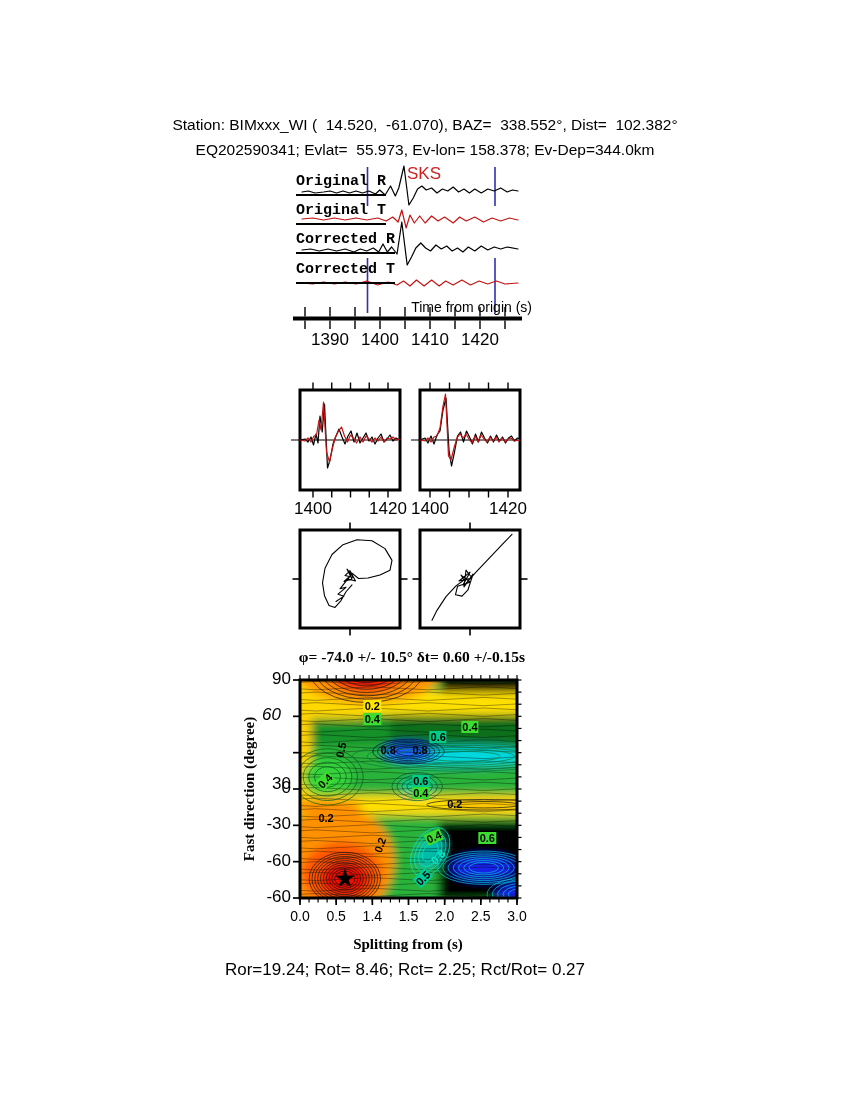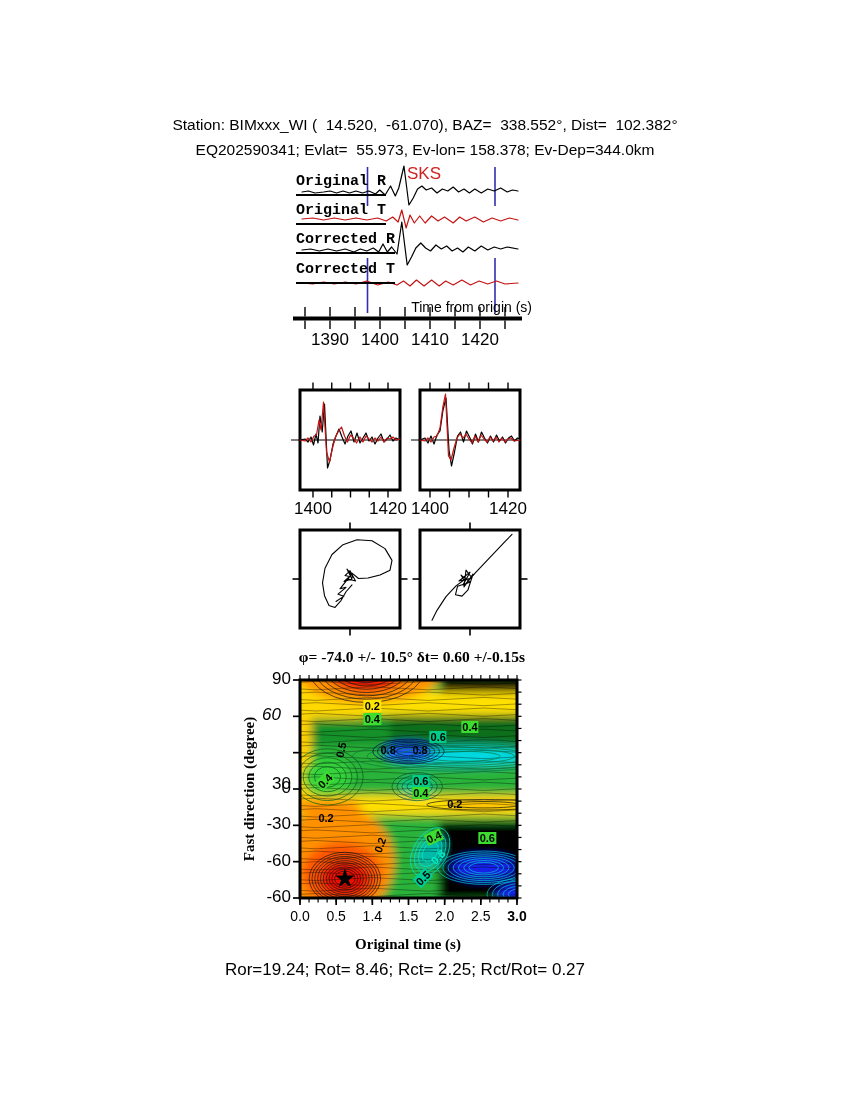--- a/index.html
+++ b/index.html
@@ -377,19 +377,19 @@
     <div class="yticklab abs" style="position: absolute; left: 231px; top: 850.65px;">-60</div>
     <div class="yticklab abs" style="position: absolute; left: 231px; top: 886.98px;">-60</div>
   </div>
 <div id="ct-xticks" class="abs">
     <div class="xticklab abs" style="position: absolute; left: 278px; top: 908px;">0.0</div>
     <div class="xticklab abs" style="position: absolute; left: 314.17px; top: 908px;">0.5</div>
     <div class="xticklab abs" style="position: absolute; left: 350.34px; top: 908px;">1.4</div>
     <div class="xticklab abs" style="position: absolute; left: 386.51px; top: 908px;">1.5</div>
     <div class="xticklab abs" style="position: absolute; left: 422.68px; top: 908px;">2.0</div>
     <div class="xticklab abs" style="position: absolute; left: 458.85px; top: 908px;">2.5</div>
-    <div class="xticklab abs" style="position: absolute; left: 495.02px; top: 908px; font-weight: bold;">3.0</div>
+    <div class="xticklab abs" style="position: absolute; left: 495.02px; top: 908px;">3.0</div>
   </div>
 
 <div class="abs serifbold ctylabel" style="left:249px;top:789px;">Fast direction (degree)</div>
-<div class="abs serifbold ctxlabel" style="left:308px;top:936px;">Original time (s)</div>
+<div class="abs serifbold ctxlabel" style="left:308px;top:936px;">Splitting from (s)</div>
 
 <div class="abs footer" style="top:960px;">Ror=19.24; Rot= 8.46; Rct= 2.25; Rct/Rot= 0.27</div>
 
 </body></html>

